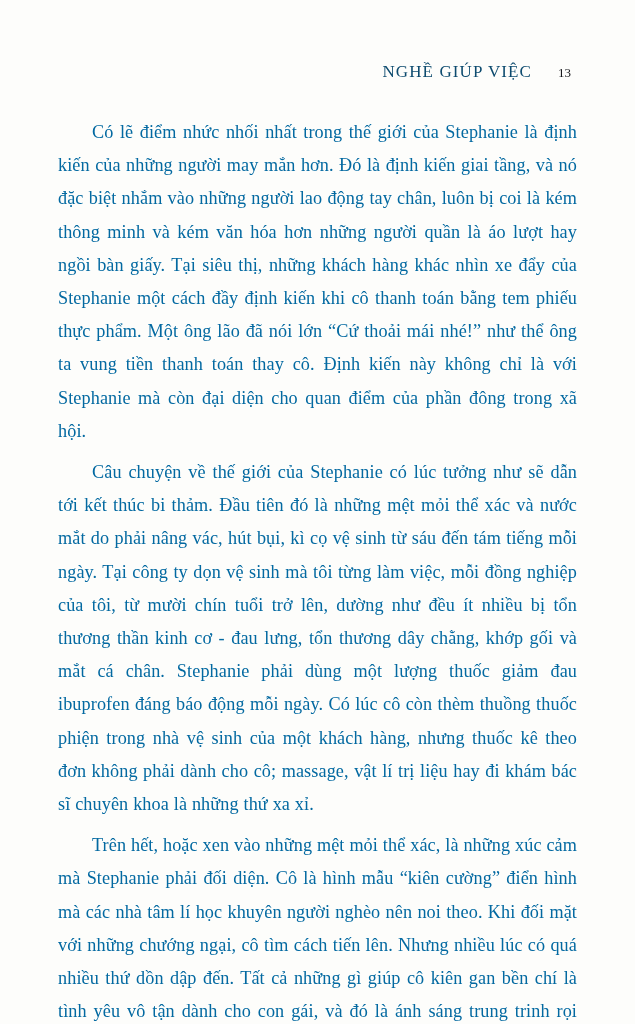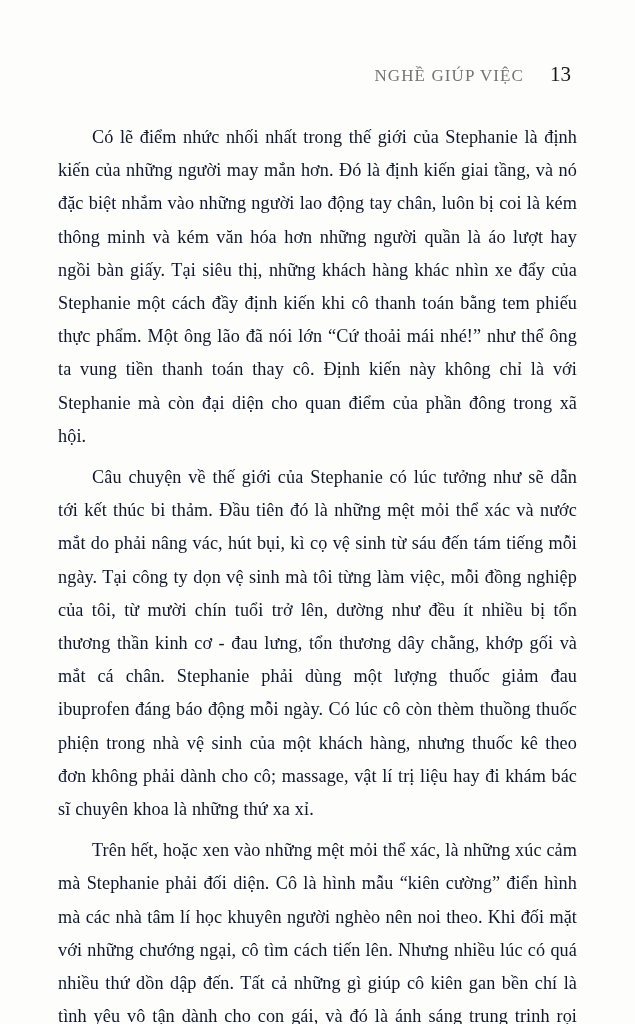--- a/index.html
+++ b/index.html
@@ -28,33 +28,33 @@
     align-items: baseline;
     gap: 26px;
     margin: 0 0 34px 0;
     padding-right: 6px;
   }
   .running-head .chapter-title {
     font-size: 17px;
     letter-spacing: 1.1px;
     font-variant: small-caps;
     text-transform: uppercase;
-    color: #737373;
+    color: #0c4a6e;
   }
   .running-head .page-number {
-    font-size: 21px;
+    font-size: 13px;
     color: #15161a;
   }
   .body-text p {
     margin: 0;
     font-size: 18.2px;
     line-height: 33.2px;
     text-align: justify;
     text-indent: 34px;
-    color: #0f172a;
+    color: #0369a1;
     letter-spacing: 0.1px;
     word-spacing: 0.2px;
     -webkit-font-smoothing: antialiased;
   }
   .body-text p + p {
     margin-top: 8px;
   }
 </style>
 </head>
 <body>

